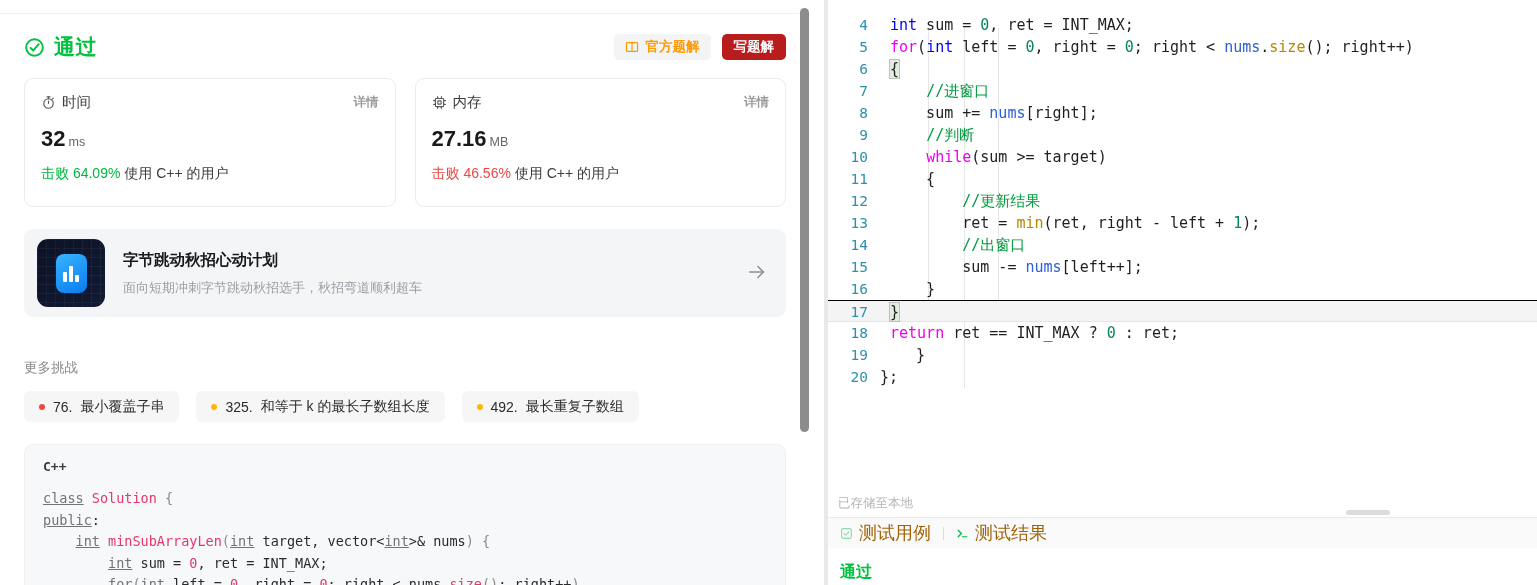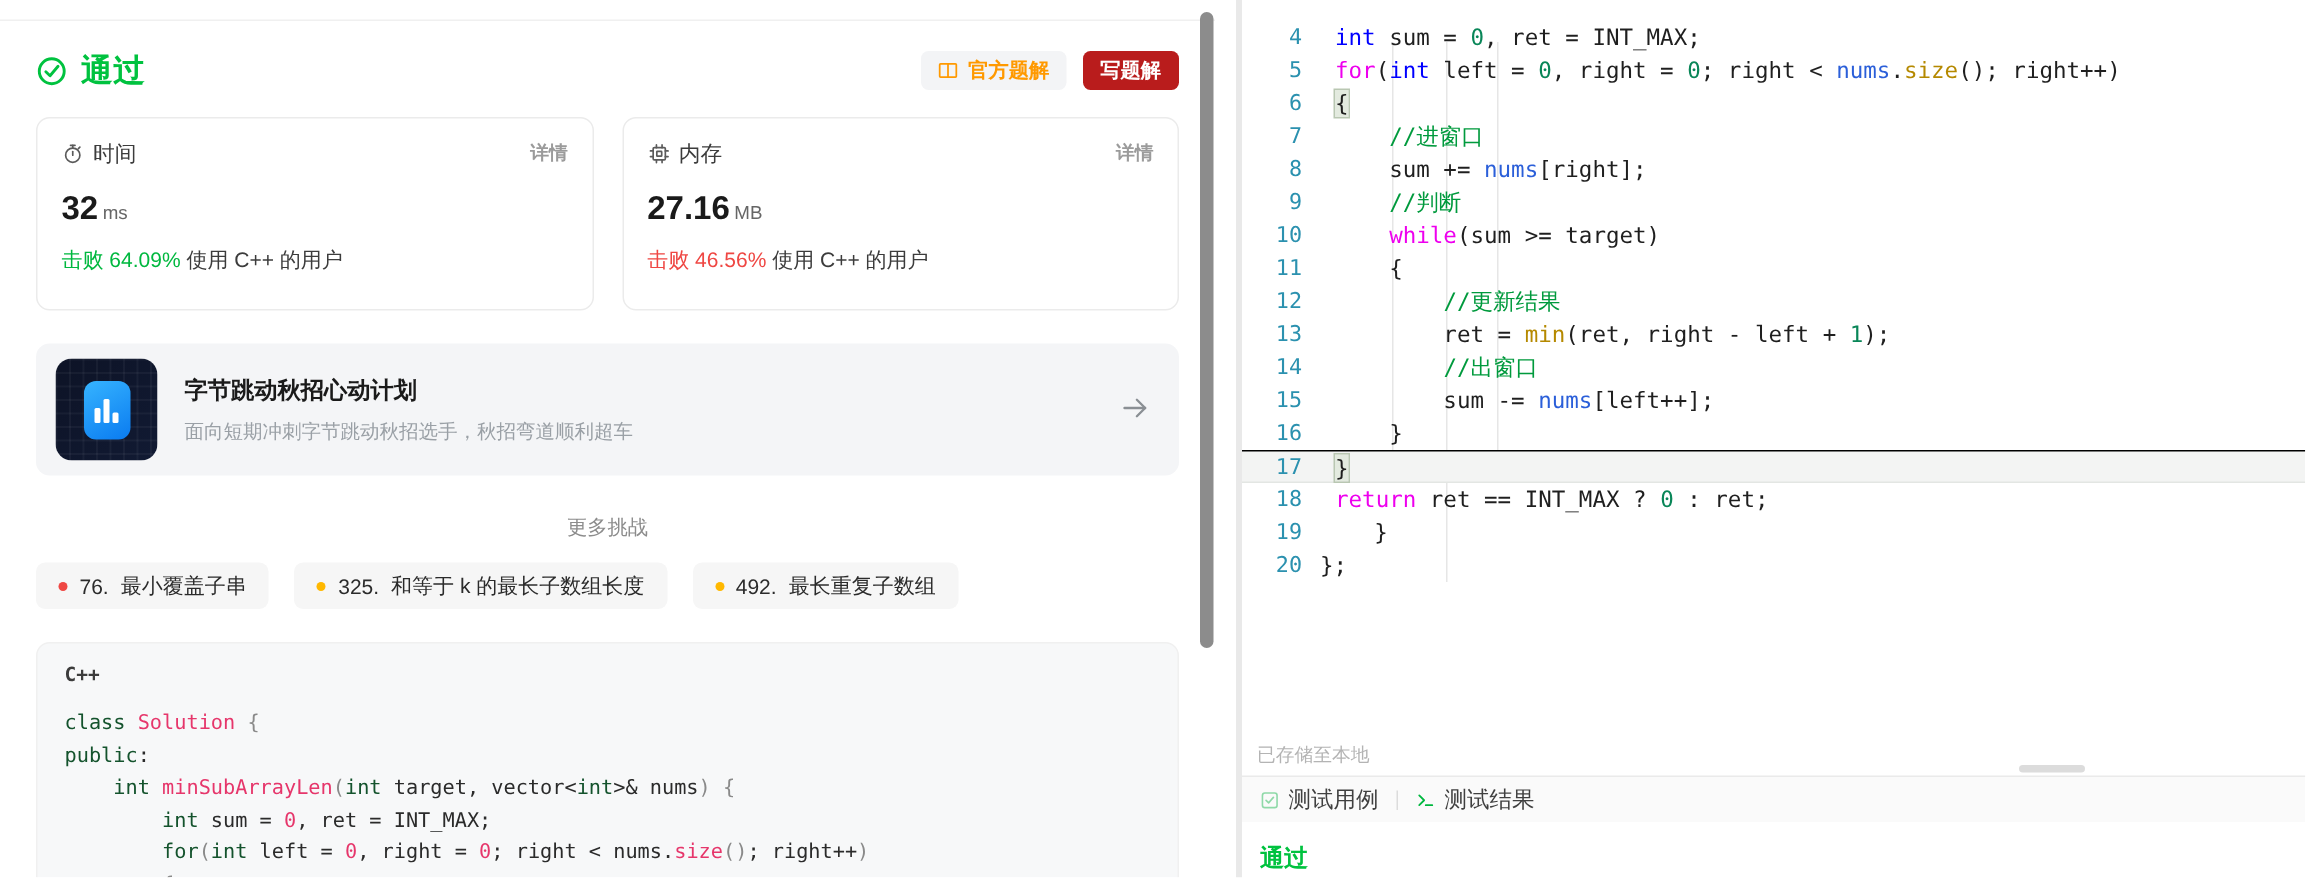--- a/index.html
+++ b/index.html
@@ -68,39 +68,39 @@
     background:linear-gradient(150deg,#36b4ff 0%,#0a7bf0 100%);
     display:flex;align-items:flex-end;justify-content:center;gap:2.5px;padding-bottom:11px;box-sizing:border-box;
   }
   .promo-badge i{display:block;width:3.4px;background:#fff;border-radius:1px;}
   .promo-text{flex:1;min-width:0;}
   .promo-title{font-size:15.5px;font-weight:700;color:#1a1a1a;}
   .promo-sub{font-size:13px;color:#9aa0a6;margin-top:8px;}
   .promo-arrow{width:22px;height:22px;flex:0 0 22px;color:#8a8f94;}
 
   
-  .more-label{margin-top:26px;font-size:13.5px;color:#8c8c8c;text-align:center;}
+  .more-label{margin-top:42px;font-size:13.5px;color:#8c8c8c;}
   .tags{display:flex;gap:17px;margin-top:14px;flex-wrap:nowrap;}
   .tag{
     display:flex;align-items:center;gap:8px;height:31px;padding:0 15px;
     background:#f6f6f6;border-radius:6px;font-size:14px;color:#2b2b2b;cursor:pointer;white-space:nowrap;
   }
   .dot{width:6px;height:6px;border-radius:50%;display:block;flex:0 0 6px;}
 
   
   .code-card{
     margin-top:22px;background:#f7f8f9;border-radius:9px;border:1px solid #f0f0f0;
     padding:14px 18px 0 18px;box-sizing:border-box;height:180px;overflow:hidden;
   }
   .code-lang{font-family:"DejaVu Sans Mono","Liberation Mono",monospace;font-size:13px;color:#3c3c3c;font-weight:600;}
   .code-body{
     margin-top:14px;font-family:"DejaVu Sans Mono","Liberation Mono",monospace;
     font-size:13.5px;line-height:21.5px;white-space:pre;color:#2b2b2b;
   }
-  .k{color:#14532d;}   
+  .k{color:#737373;text-decoration:underline;}   
   .fn{color:#e6366b;}  
   .num{color:#e6366b;} 
   .mth{color:#e6366b;}
   .pn{color:#8a8a8a;}  
 
   
   .lscroll-track{position:absolute;right:14px;top:0;width:10px;height:585px;}
   .lscroll-thumb{position:absolute;left:0;top:8px;width:9px;height:424px;background:#8c8c8c;border-radius:5px;cursor:pointer;}
 
   
@@ -129,21 +129,21 @@
 
   .editor-status{
     position:absolute;left:0;bottom:0;width:709px;height:28px;display:flex;align-items:center;
     padding-left:10px;box-sizing:border-box;font-size:12.5px;color:#b4b4b4;background:#fff;
   }
   .hscroll-track{position:absolute;left:0;bottom:0;width:709px;height:8px;}
   .hscroll-thumb{position:absolute;top:1px;left:518px;width:44px;height:5px;background:#dcdcdc;border-radius:3px;cursor:pointer;}
 
   .console{flex:1;background:#fff;border-top:1px solid #eaeaea;position:relative;}
   .console-tabs{display:flex;align-items:center;gap:12px;height:30px;padding:0 12px;box-sizing:border-box;background:#fafafa;}
-  .ctab{display:flex;align-items:center;gap:6px;font-size:15px;color:#404040;cursor:pointer;}
+  .ctab{display:flex;align-items:center;gap:6px;font-size:18px;color:#a16207;cursor:pointer;}
   .ctab-icon{width:13px;height:13px;display:block;}
   .tab-div{width:1px;height:13px;background:#dcdcdc;}
   .console-result{padding:14px 12px 0 12px;font-size:16px;font-weight:700;color:#00c23f;}
 </style>
 </head>
 <body>
 
 <div class="root">
 
   <div class="left-panel">

